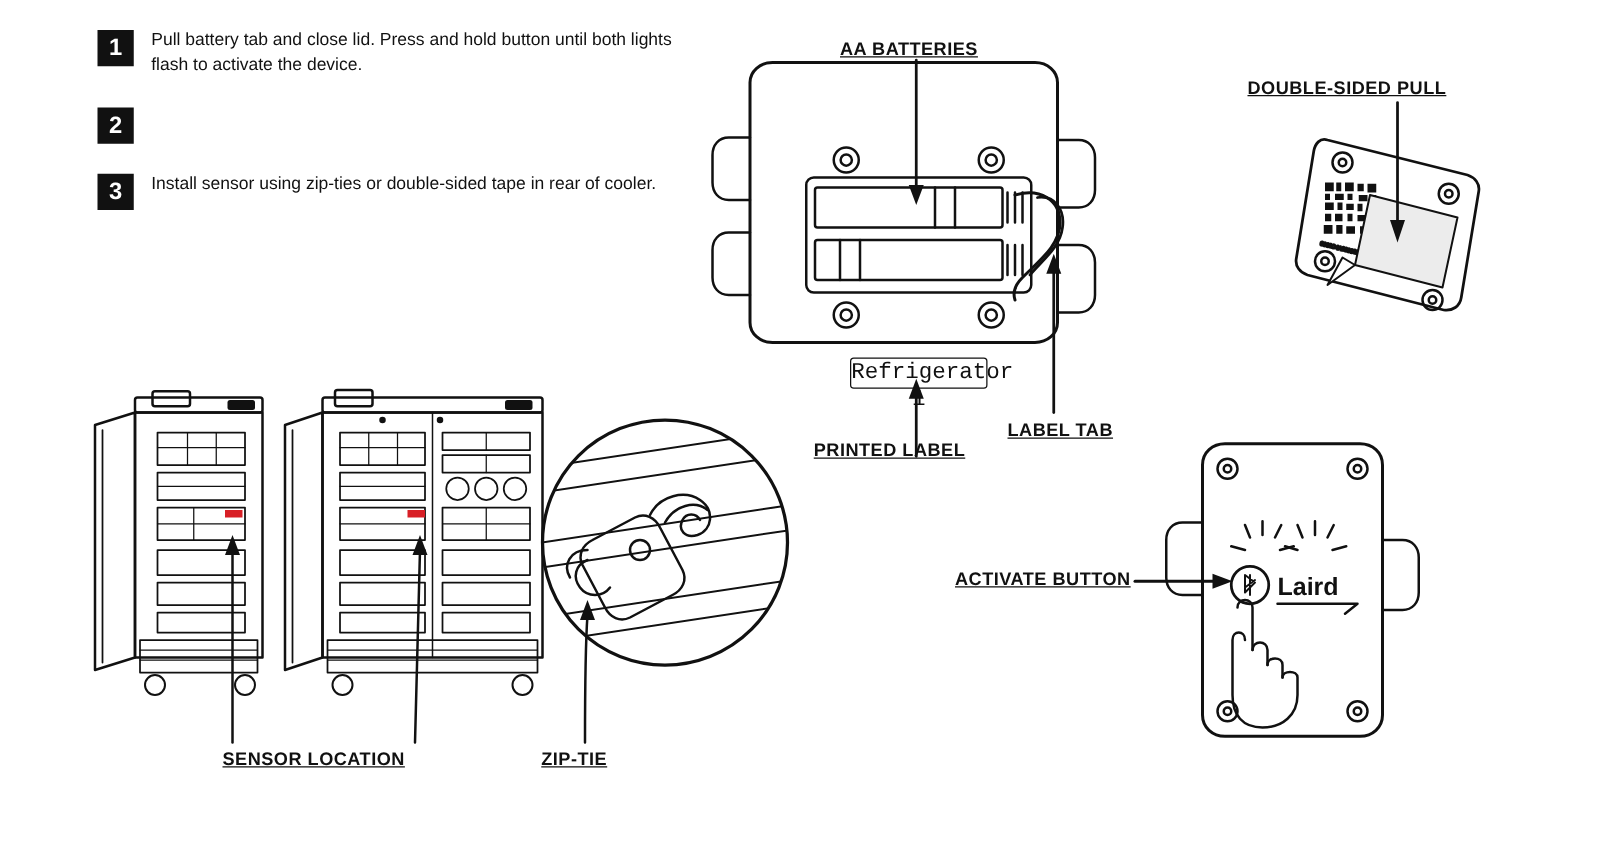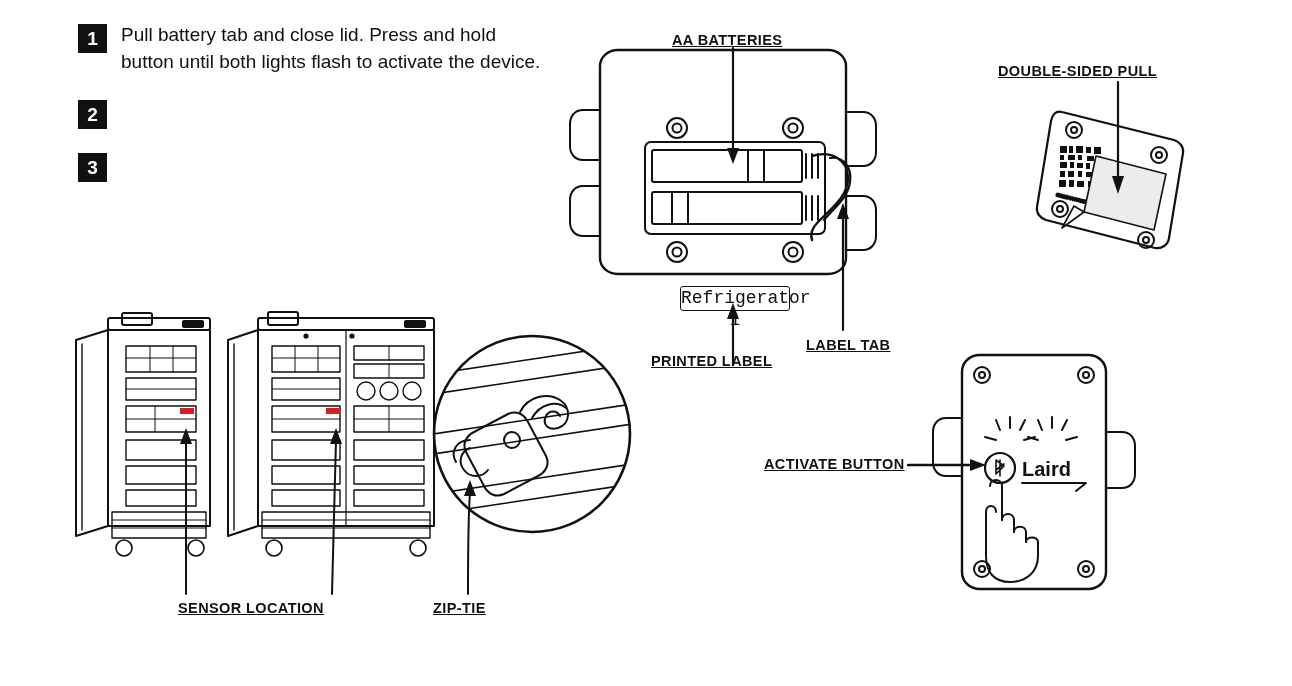--- a/index.html
+++ b/index.html
@@ -39,21 +39,21 @@
     background: #111111;
     color: #ffffff;
     font-weight: bold;
     font-size: 19px;
     line-height: 29px;
     text-align: center;
     margin-right: 14px;
     margin-top: 2px;
   }
   .step-text {
-    font-size: 19px;
+    font-size: 14px;
     line-height: 1.42;
     color: #111111;
     max-width: 420px;
   }
 
   
   .caption {
     position: absolute;
     font-weight: bold;
     font-size: 14.5px;
@@ -109,20 +109,21 @@
   <div class="steps">
     <div class="step">
       <div class="step-num">1</div>
       <div class="step-text">Pull battery tab and close lid. Press and hold button until both lights flash to activate the device.</div>
     </div>
     <div class="step">
       <div class="step-num">2</div>
     </div>
     <div class="step">
       <div class="step-num">3</div>
+      <div class="step-text">Install sensor using zip-ties or double-sided tape in rear of cooler.</div>
     </div>
   </div>
 
   <div class="caption" style="left:672px; top:32px;">AA BATTERIES</div>
   <div class="caption" style="left:998px; top:63px;">DOUBLE-SIDED PULL</div>
   <div class="caption" style="left:806px; top:337px;">LABEL TAB</div>
   <div class="caption" style="left:651px; top:353px;text-align:center;">PRINTED LABEL</div>
   <div class="caption" style="left:752px; top:456px;margin-left:12px;">ACTIVATE BUTTON</div>
   <div class="caption" style="left:178px; top:600px;">SENSOR LOCATION</div>
   <div class="caption" style="left:433px; top:600px;">ZIP-TIE</div>

